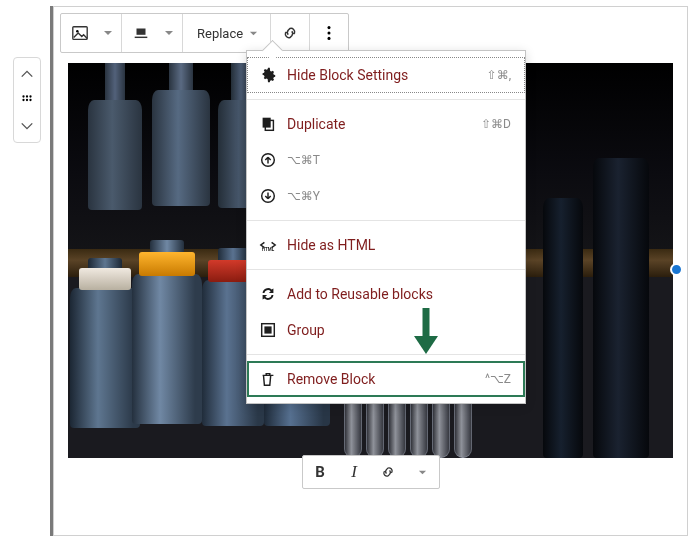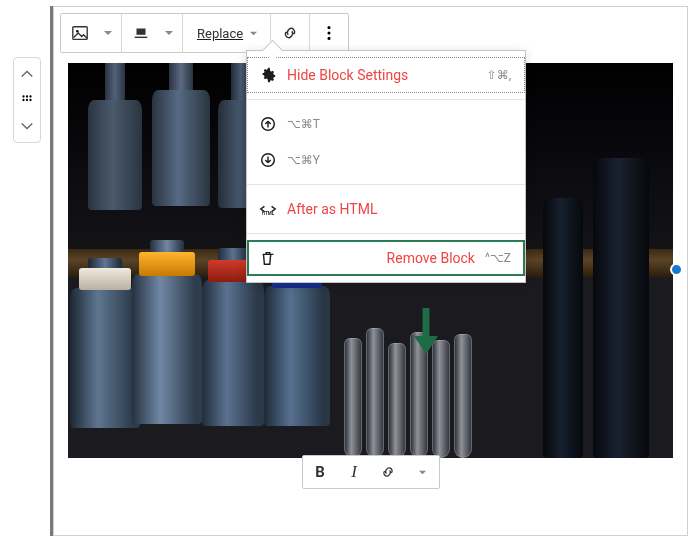--- a/index.html
+++ b/index.html
@@ -60,21 +60,20 @@
   .block-toolbar {
     position: absolute;
     left: 6px;
     top: 6px;
     height: 40px;
     display: flex;
     align-items: stretch;
     background: #fff;
     border: 1px solid #c9c9c9;
     border-radius: 2px;
-    text-decoration: underline;
   }
   .tb-group {
     display: flex;
     align-items: center;
     border-right: 1px solid #d8d8d8;
     padding: 0 2px;
   }
   .tb-group:last-child { border-right: none; }
   .tb-btn {
     height: 38px;
@@ -229,30 +228,29 @@
   }
   .dd-icon {
     width: 18px; height: 18px;
     display: flex;
     align-items: center;
     justify-content: center;
     flex: 0 0 18px;
     color: #1e1e1e;
   }
   .dd-icon svg { width: 18px; height: 18px; }
-  .dd-label { flex: 1 1 auto; font-size: 14px; color: #ef4444; }
+  .dd-label { flex: 1 1 auto; font-size: 14px; color: #7f1d1d; }
   .dd-shortcut { font-size: 12px; color: #8a8a8a; white-space: nowrap; }
   .dd-item.highlight {
     outline: 1px dotted #888;
     outline-offset: -1px;
   }
   .dd-item.remove-outline {
     outline: 2px solid #2d7a56;
     outline-offset: -2px;
-    text-align: right;
   }
 
   
   .arrow-annot {
     position: absolute;
     left: 411px;
     top: 306px;
     width: 30px;
     height: 52px;
     pointer-events: none;
@@ -427,20 +425,30 @@
       </span>
       <span class="dd-label">Hide Block Settings</span>
       <span class="dd-shortcut">⇧⌘,</span>
     </div>
   </div>
 
   <div class="dd-group">
     <div class="dd-item">
       <span class="dd-icon">
         <svg viewBox="0 0 20 20">
+            <rect x="4" y="3" width="9" height="11" fill="currentColor"></rect>
+            <rect x="7" y="6" width="9" height="11" fill="none" stroke="currentColor" stroke-width="1.6"></rect>
+          </svg>
+      </span>
+      <span class="dd-label">Duplicate</span>
+      <span class="dd-shortcut">⇧⌘D</span>
+    </div>
+    <div class="dd-item">
+      <span class="dd-icon">
+        <svg viewBox="0 0 20 20">
             <circle cx="10" cy="10" r="7" fill="none" stroke="currentColor" stroke-width="1.6"></circle>
             <path d="M10 14V7m0 0l-3 3m3-3l3 3" fill="none" stroke="currentColor" stroke-width="1.6"></path>
           </svg>
       </span>
       <span class="dd-shortcut">⌥⌘T</span>
     </div>
     <div class="dd-item">
       <span class="dd-icon">
         <svg viewBox="0 0 20 20">
             <circle cx="10" cy="10" r="7" fill="none" stroke="currentColor" stroke-width="1.6"></circle>
@@ -452,24 +460,43 @@
   </div>
 
   <div class="dd-group">
     <div class="dd-item">
       <span class="dd-icon">
         <svg viewBox="0 0 20 20">
             <path d="M6 7l-4 3 4 3M14 7l4 3-4 3" fill="none" stroke="currentColor" stroke-width="1.6"></path>
             <text x="10" y="17" text-anchor="middle" font-size="5" font-weight="700" fill="currentColor">HTML</text>
           </svg>
       </span>
-      <span class="dd-label">After as HTML</span>
-    </div>
-  </div>
-
+      <span class="dd-label">Hide as HTML</span>
+    </div>
+  </div>
+
+  <div class="dd-group">
+    <div class="dd-item">
+      <span class="dd-icon">
+        <svg viewBox="0 0 20 20">
+            <path d="M4 9a6 6 0 0110-4l2-1v5h-5l2-2a4 4 0 00-7 2M16 11a6 6 0 01-10 4l-2 1v-5h5l-2 2a4 4 0 007-2" fill="currentColor"></path>
+          </svg>
+      </span>
+      <span class="dd-label">Add to Reusable blocks</span>
+    </div>
+    <div class="dd-item">
+      <span class="dd-icon">
+        <svg viewBox="0 0 20 20">
+            <rect x="3" y="3" width="14" height="14" fill="none" stroke="currentColor" stroke-width="1.6"></rect>
+            <rect x="6" y="6" width="8" height="8" fill="currentColor"></rect>
+          </svg>
+      </span>
+      <span class="dd-label">Group</span>
+    </div>
+  </div>
 
   <div class="dd-group">
     <div class="dd-item remove-outline">
       <span class="dd-icon">
         <svg viewBox="0 0 20 20">
             <path d="M4 6h12M8 6V4h4v2m-7 0l1 11h6l1-11" fill="none" stroke="currentColor" stroke-width="1.6"></path>
           </svg>
       </span>
       <span class="dd-label">Remove Block</span>
       <span class="dd-shortcut">^⌥Z</span>

